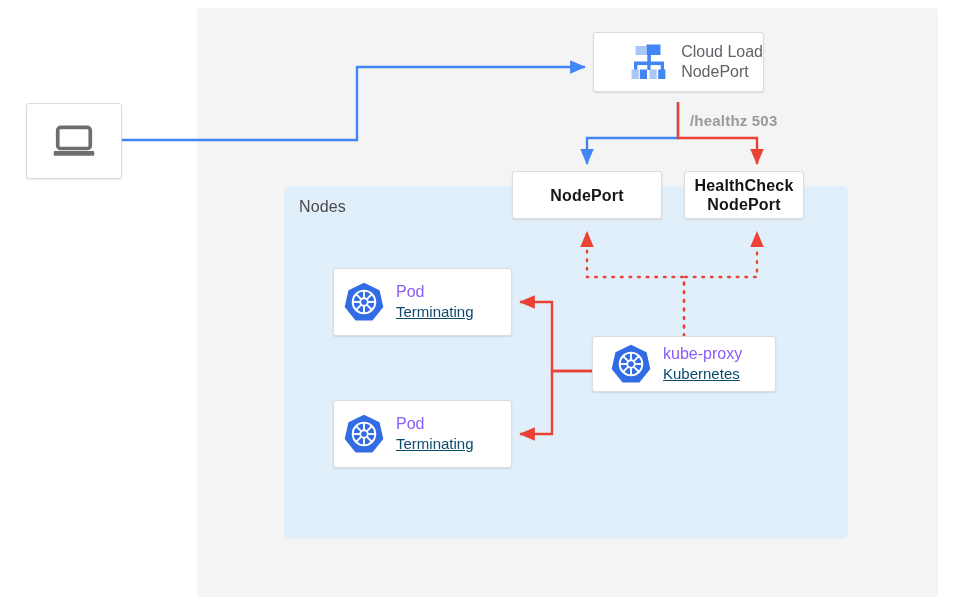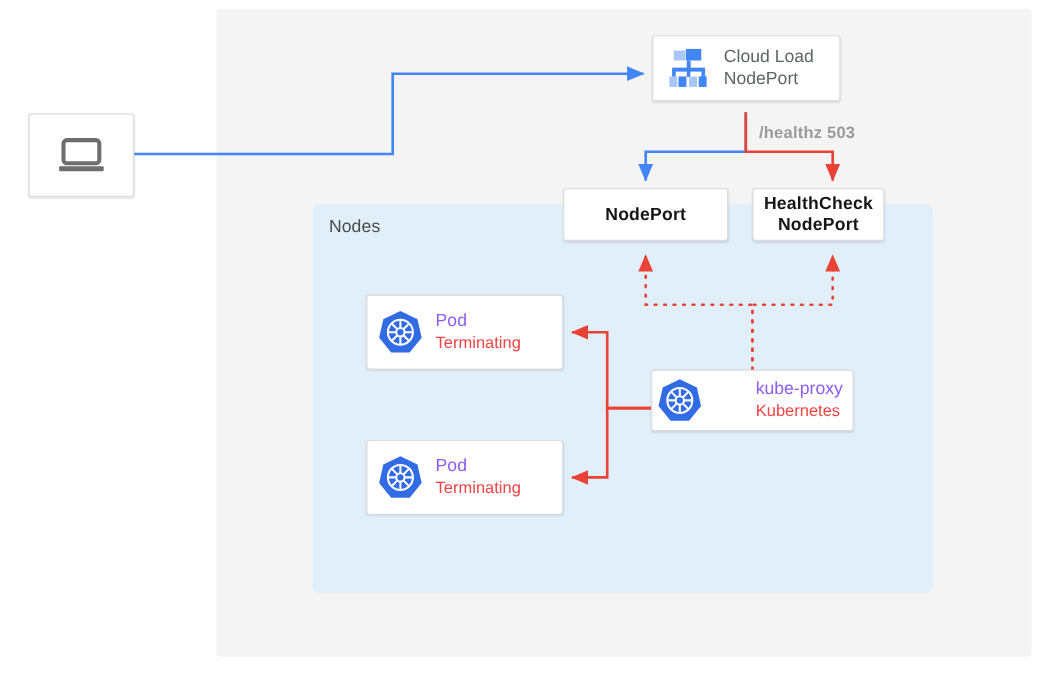--- a/index.html
+++ b/index.html
@@ -66,20 +66,21 @@
     justify-content: center;
   }
 
   
   .card-clb {
     left: 593px;
     top: 32px;
     width: 171px;
     height: 60px;
     padding-left: 10px;
+    justify-content: flex-end;
   }
 
   
   .card-plain {
     justify-content: center;
     text-align: center;
   }
   .card-nodeport {
     left: 512px;
     top: 171px;
@@ -114,44 +115,44 @@
     width: 179px;
     height: 68px;
     padding-left: 8px;
   }
   
   .card-kubeproxy {
     left: 592px;
     top: 336px;
     width: 184px;
     height: 56px;
-    padding-left: 3px;
-    gap: 37px;
+    padding-left: 16px;
   }
 
   .card-text {
     margin-left: 10px;
     display: flex;
     flex-direction: column;
     justify-content: center;
   }
   .title-line {
     font-size: 16px;
     color: #8b5cf6;
     line-height: 20px;
     white-space: nowrap;
   }
   .title-line.muted {
     color: #5f6368;
   }
   .sub-line {
     font-size: 15px;
-    color: #ef4444;
+    color: #0c4a6e;
     line-height: 20px;
     white-space: nowrap;
+    text-decoration: underline;
   }
 
   .icon-wrap {
     width: 44px;
     height: 44px;
     flex: 0 0 44px;
     display: flex;
     align-items: center;
     justify-content: center;
   }

